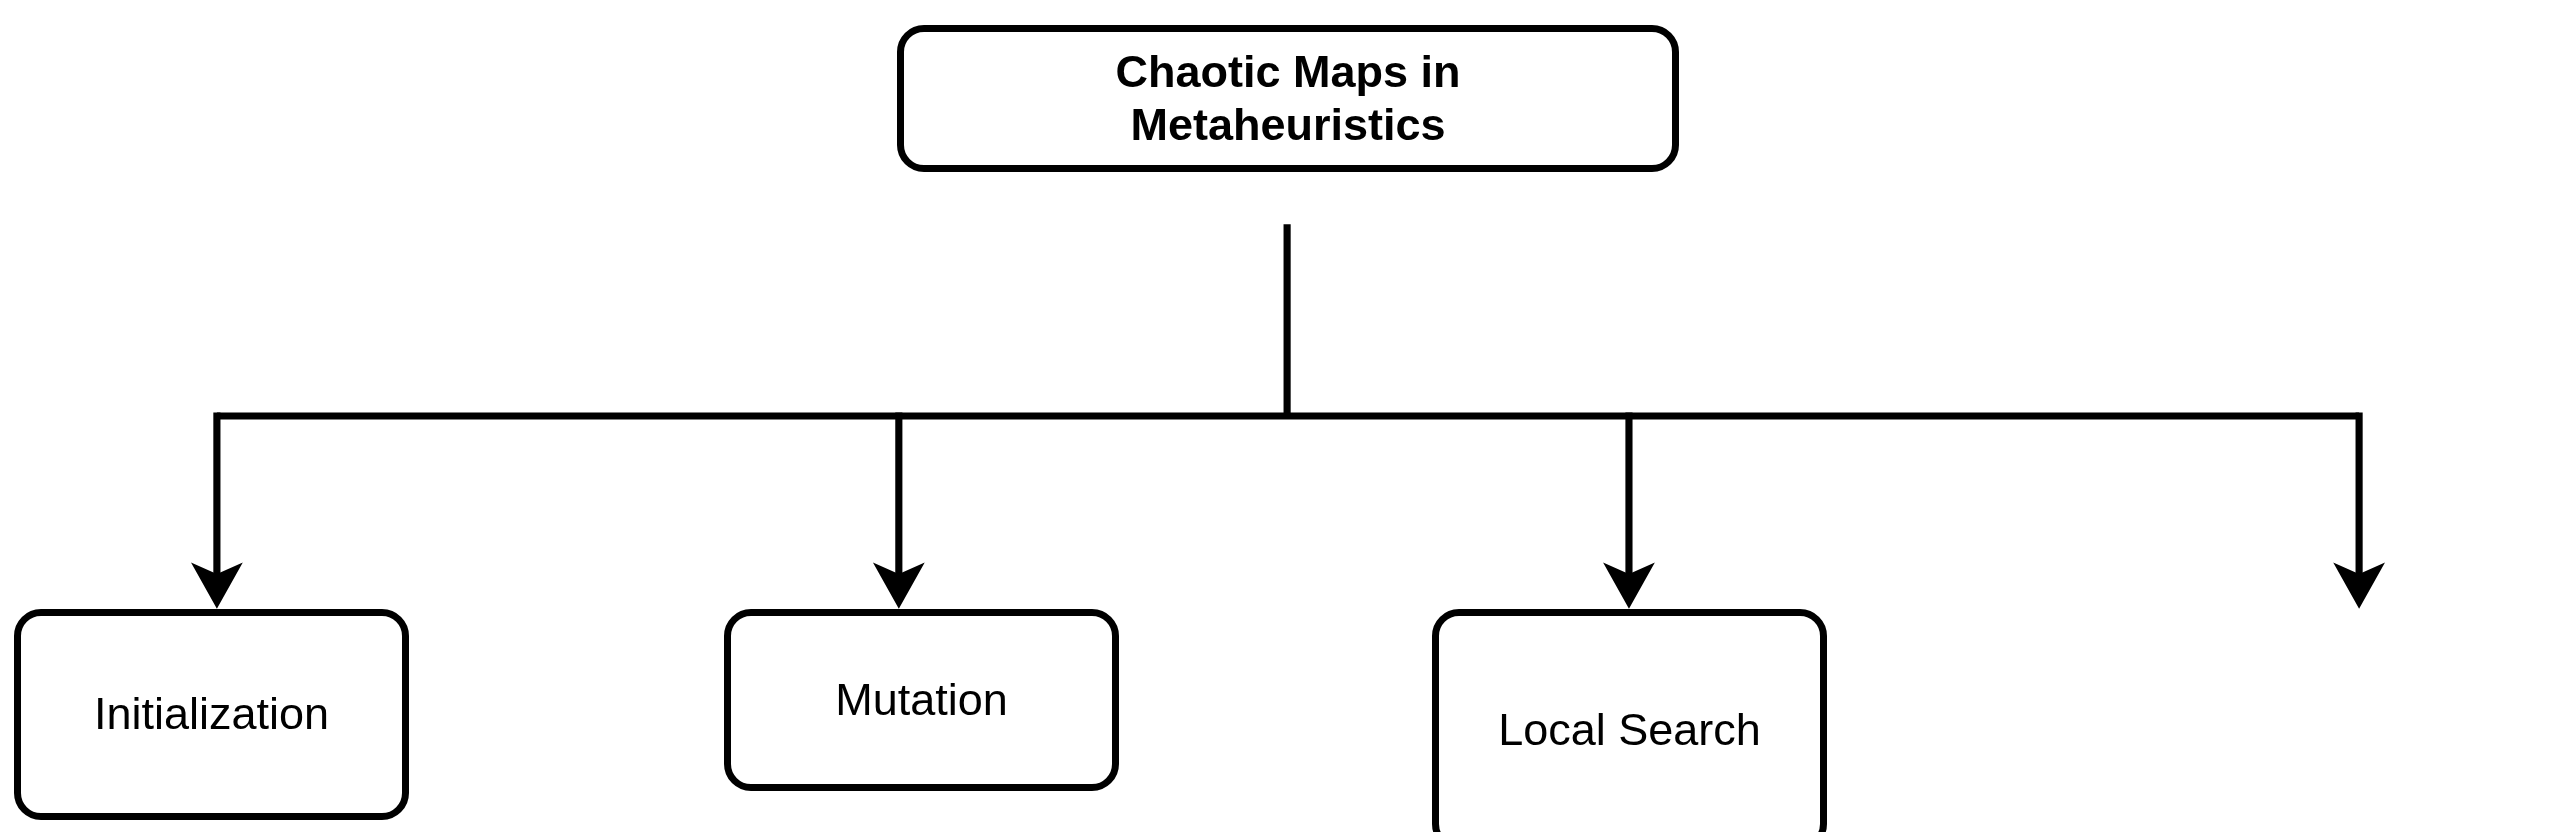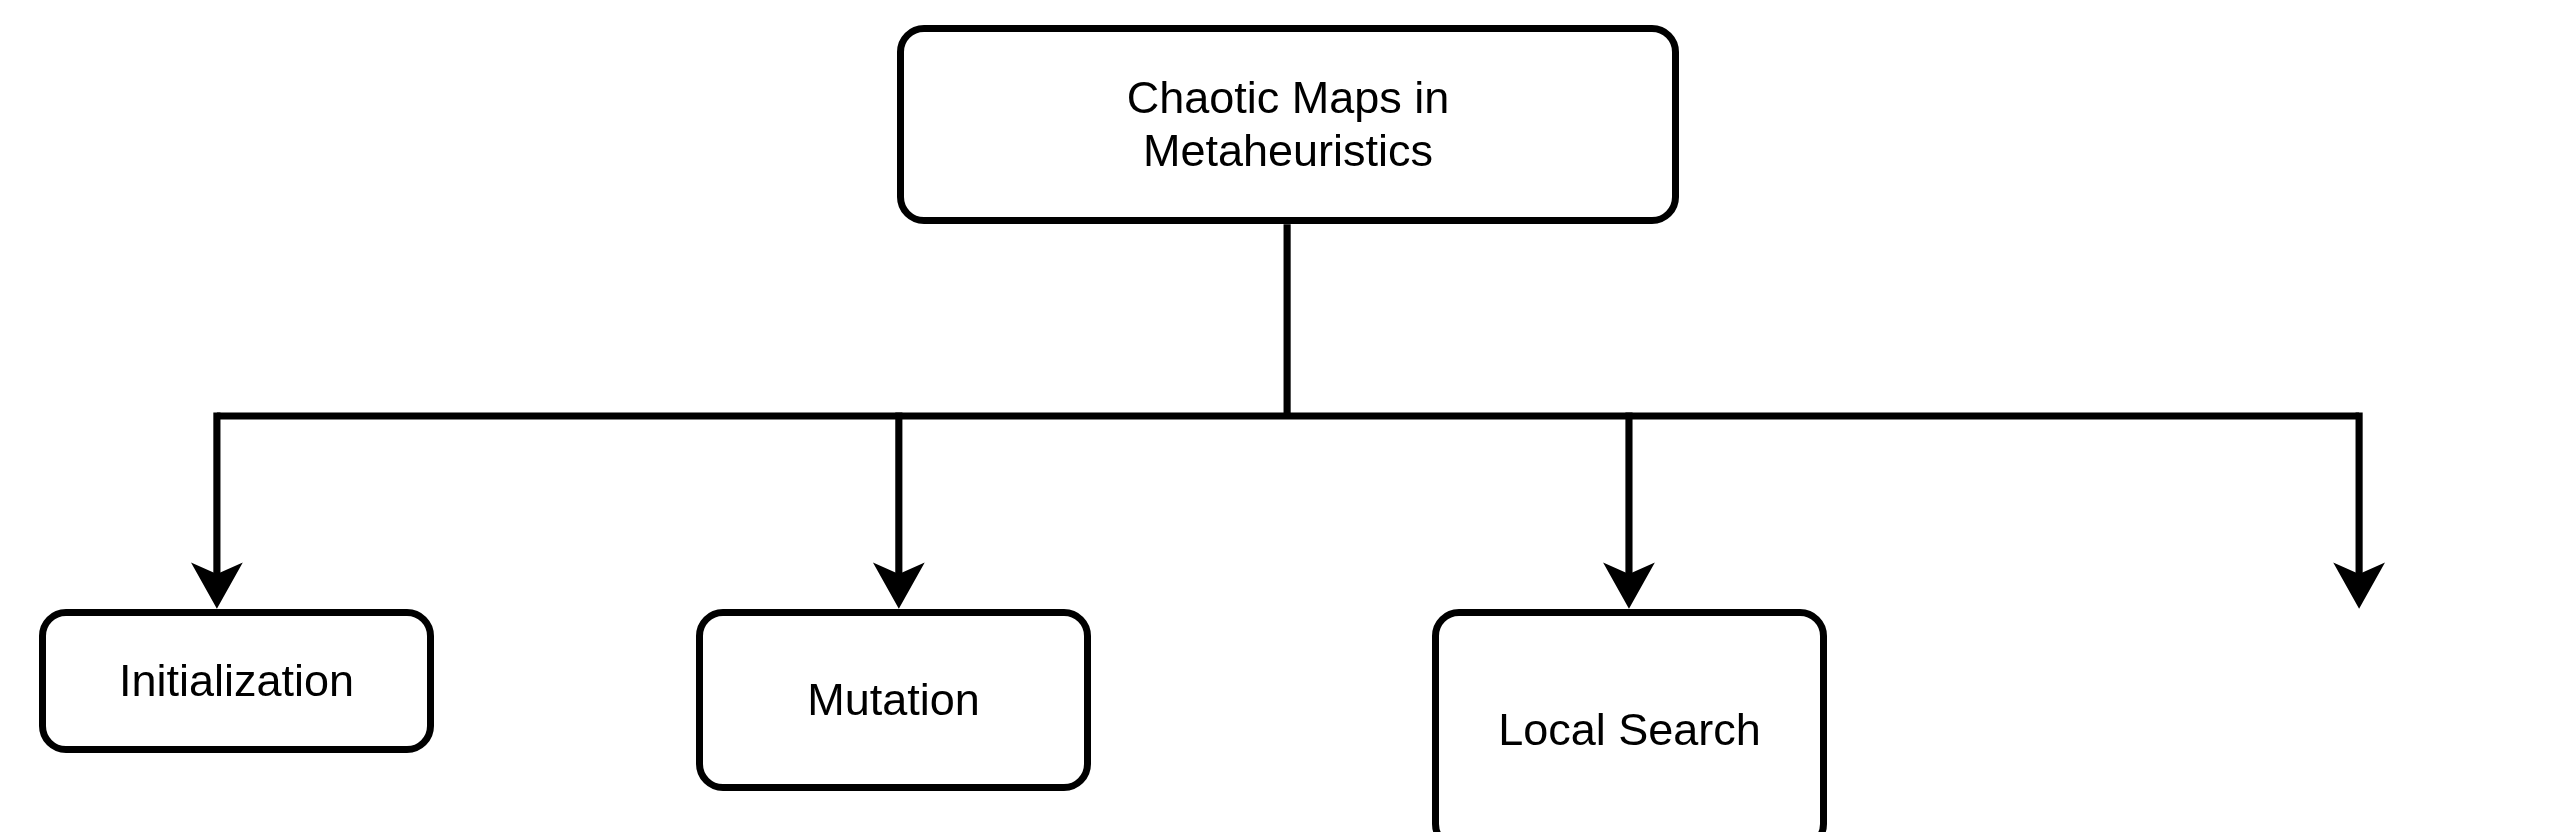--- a/index.html
+++ b/index.html
@@ -42,31 +42,32 @@
     font-size: 45px;
     line-height: 1.16;
     color: #000000;
     white-space: pre-line;
     letter-spacing: 0px;
   }
   #node-root {
     left: 897px;
     top: 25px;
     width: 782px;
-    height: 199px;
+    height: 147px;
+    font-weight: bold;
   }
   #node-initialization {
-    left: 39px;
+    left: 14px;
     top: 609px;
     width: 395px;
-    height: 144px;
+    height: 211px;
     text-align: center;
   }
   #node-mutation {
-    left: 696px;
+    left: 724px;
     top: 609px;
     width: 395px;
     height: 182px;
   }
   #node-local-search {
     left: 1432px;
     top: 609px;
     width: 395px;
     height: 242px;
   }

